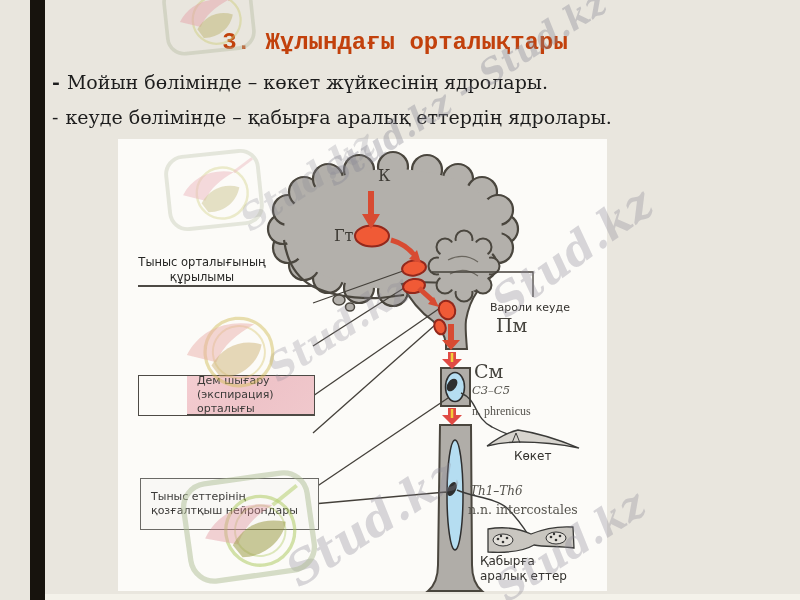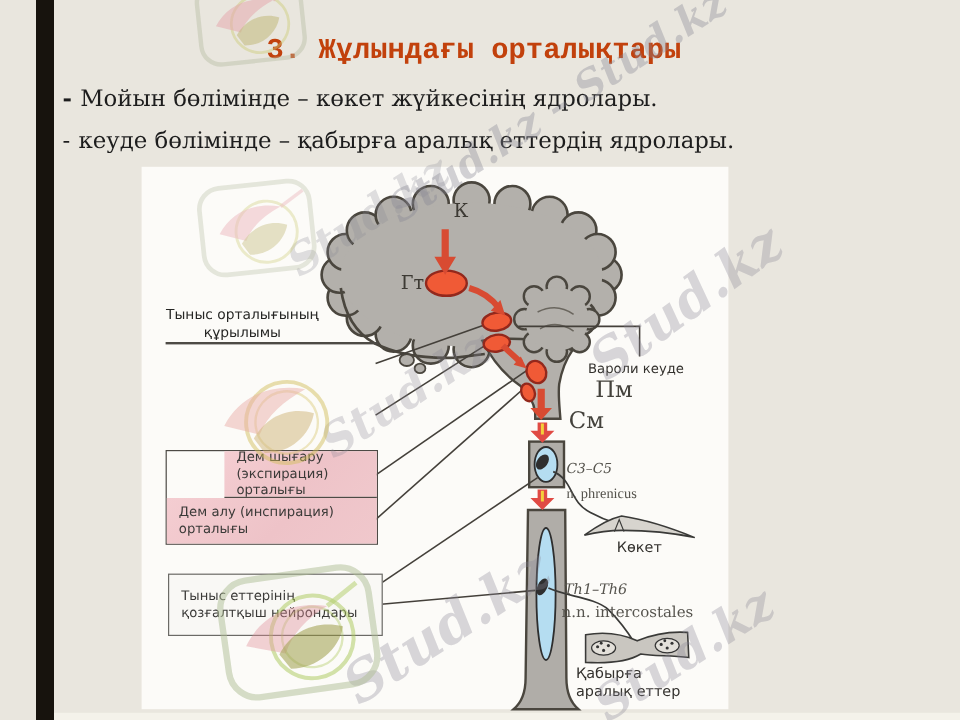--- a/index.html
+++ b/index.html
@@ -160,35 +160,34 @@
     <path d="M 448 352 L 456 352 L 456 359 L 462 359 L 452 369 L 442 359 L 448 359 Z"></path>
     <path d="M 448 408 L 456 408 L 456 415 L 462 415 L 452 425 L 442 415 L 448 415 Z"></path>
     <path d="M 452 353 L 452 362 M 452 409 L 452 418" stroke="#f3cf3a" stroke-width="2.5" fill="none"></path>
   </g>
 </svg>
 
 <span class="abs dlabel brain-letter" style="left:378px;top:166px;">К</span>
 <span class="abs dlabel brain-letter" style="left:334px;top:226px;">Гт</span>
 <span class="abs dlabel sans11" style="left:490px;top:301px;">Вароли кеуде</span>
 <span class="abs dlabel serif-big" style="left:496px;top:314px;">Пм</span>
-<span class="abs dlabel serif-big" style="left:474px;top:340px;">См</span>
+<span class="abs dlabel serif-big" style="left:474px;top:360px;">См</span>
 <span class="abs dlabel serif-it" style="left:472px;top:383px;">C3–C5</span>
 <span class="abs dlabel serif-sm" style="left:472px;top:404px;font-family:Liberation Serif, serif;">n. phrenicus</span>
 <span class="abs dlabel" style="left:514px;top:449px;font-size:12px;">Көкет</span>
 <span class="abs dlabel serif-it" style="left:470px;top:484px;font-size:12px;">Th1–Th6</span>
 <span class="abs dlabel serif-sm" style="left:468px;top:502px;font-size:12.5px;">n.n. intercostales</span>
 <span class="abs dlabel" style="left:480px;top:554px;font-size:12px;white-space:normal;width:100px;line-height:1.25;">Қабырға аралық еттер</span>
 
 <div class="abs hdr">Тыныс орталығының құрылымы</div>
 
 <div class="abs boxgrp grpA">
 </div>
 <div class="abs boxgrp grpB">
   <div class="cell left c3 pink">Дем шығару (экспирация) орталығы</div>
-  <div class="cell left c4 pink">Дем алу (инспирация) орталығы</div>
 </div>
 <div class="abs whitebox">Тыныс еттерінің қозғалтқыш нейрондары</div>
 
 <div class="abs wm" style="left:465px;top:88px;font-size:34px;transform:translate(-50%,-50%) rotate(-33deg);color:rgba(134,132,146,0.36);">Stud.kz – Stud.kz</div>
 <div class="abs wm" style="left:572px;top:252px;font-size:44px;transform:translate(-50%,-50%) rotate(-36deg);">Stud.kz</div>
 <div class="abs wm" style="left:307px;top:180px;font-size:36px;transform:translate(-50%,-50%) rotate(-33deg);color:rgba(136,134,148,0.26);">Stud.kz</div>
 <div class="abs wm" style="left:338px;top:328px;font-size:38px;transform:translate(-50%,-50%) rotate(-33deg);color:rgba(136,134,148,0.28);">Stud.kz</div>
 <div class="abs wm" style="left:372px;top:522px;font-size:46px;transform:translate(-50%,-50%) rotate(-33deg);">Stud.kz</div>
 <div class="abs wm" style="left:570px;top:545px;font-size:40px;transform:translate(-50%,-50%) rotate(-33deg);">Stud.kz</div>
 

